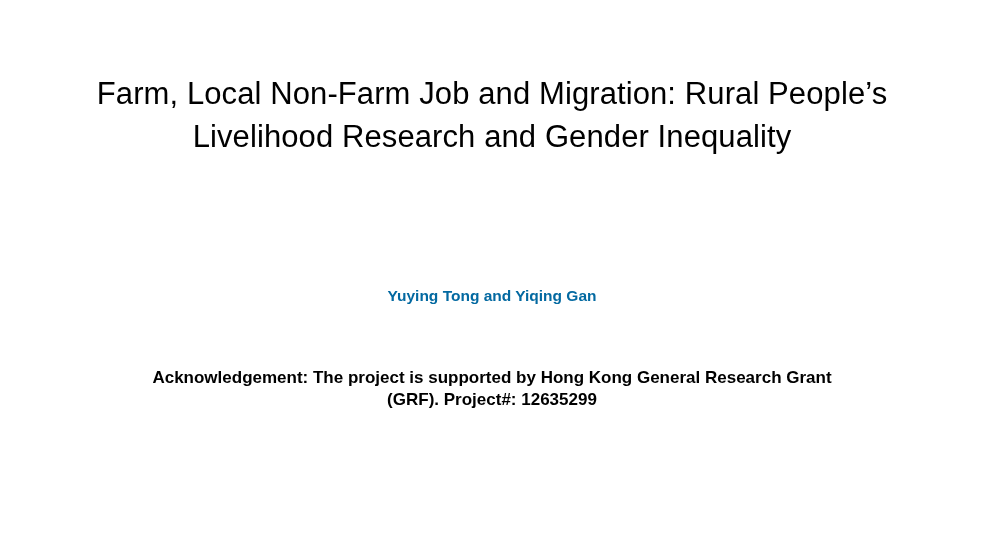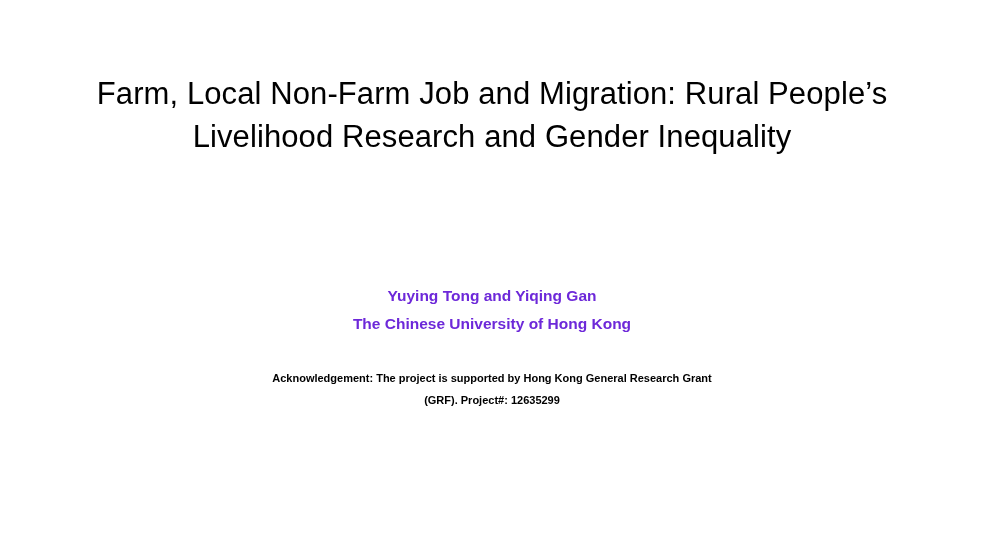--- a/index.html
+++ b/index.html
@@ -38,49 +38,48 @@
     position: absolute;
     left: 50px;
     top: 282px;
     width: 884px;
     text-align: center;
   }
   .author-line {
     font-size: 15.5px;
     font-weight: 700;
     line-height: 28px;
-    color: #6d28d9;
+    color: #0369a1;
   }
   .ack-block {
     position: absolute;
     left: 50px;
     top: 367px;
     width: 884px;
     text-align: center;
   }
   .ack-line {
-    font-size: 11px;
+    font-size: 17px;
     font-weight: 700;
     line-height: 22px;
     color: #000000;
   }
 </style>
 </head>
 <body>
 
 <div class="slide">
 
   <div class="title-block">
     <div class="title-line">Farm, Local Non-Farm Job and Migration: Rural People’s</div>
     <div class="title-line">Livelihood Research and Gender Inequality</div>
   </div>
 
   <div class="authors-block">
     <div class="author-line">Yuying Tong and Yiqing Gan</div>
-    <div class="author-line">The Chinese University of Hong Kong</div>
   </div>
 
   <div class="ack-block">
     <div class="ack-line">Acknowledgement: The project is supported by Hong Kong General Research Grant</div>
     <div class="ack-line">(GRF). Project#: 12635299</div>
   </div>
 
 </div>
 
 </body></html>

